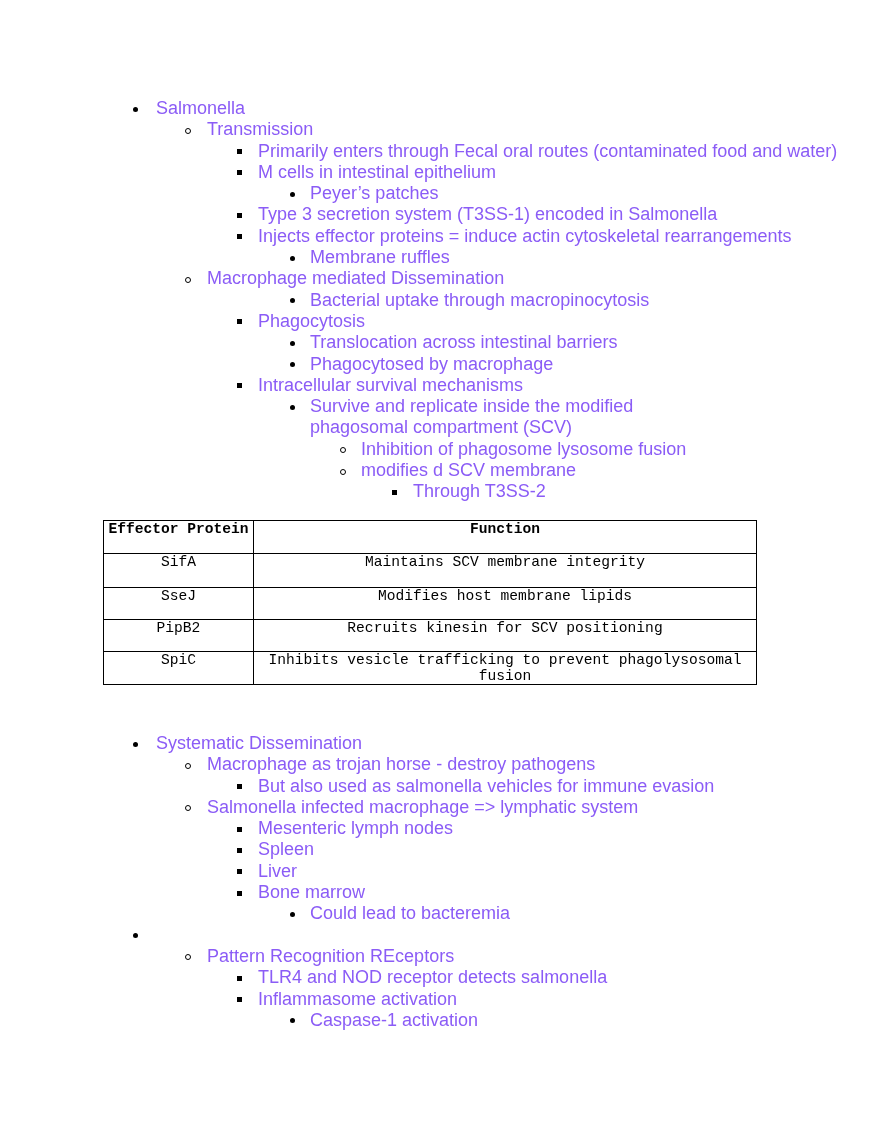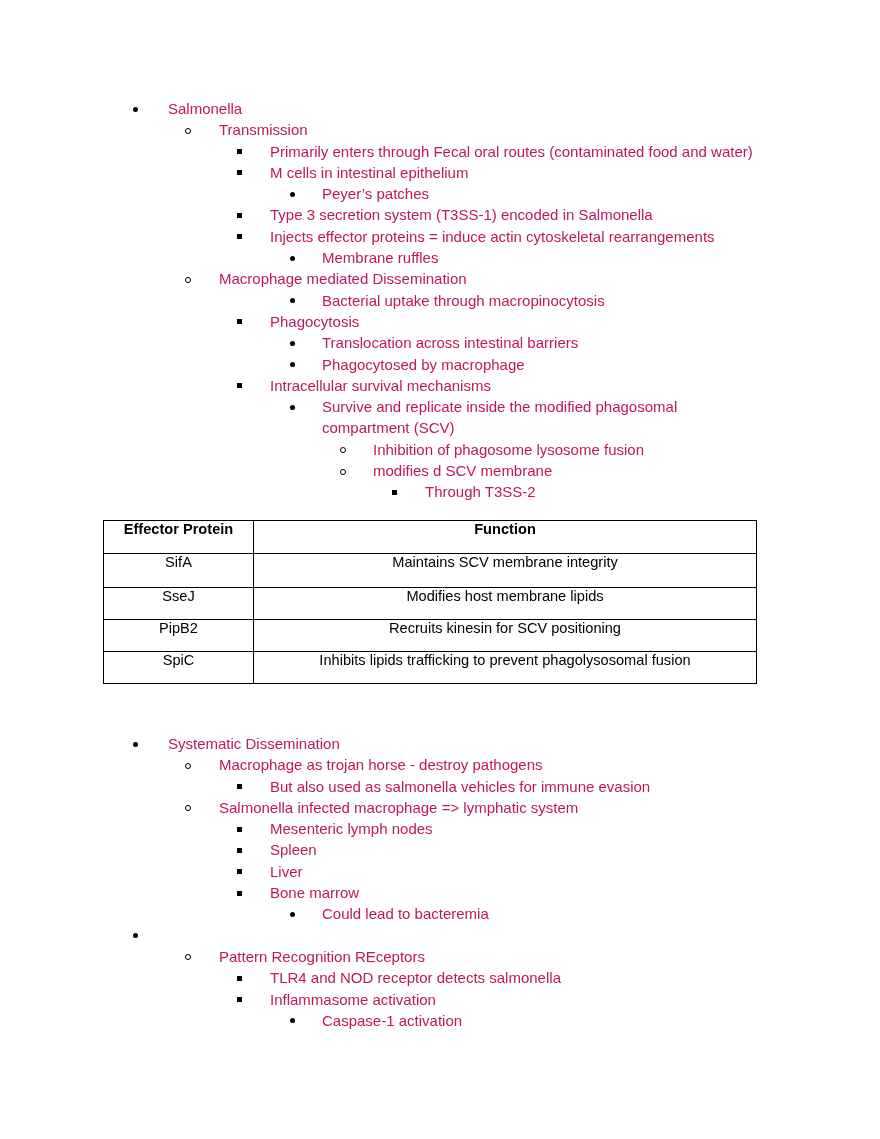--- a/index.html
+++ b/index.html
@@ -23,26 +23,25 @@
     overflow: hidden;
   }
   .outline {
     position: absolute;
     left: 0;
     top: 98px;
     width: 880px;
   }
   .oline {
     position: relative;
-    font-size: 15px;
+    font-size: 18px;
     line-height: 21.3px;
     height: 21.3px;
     white-space: nowrap;
-    color: #be185d;
-    padding-left: 12px;
+    color: #8b5cf6;
   }
   .oline.wrap {
     white-space: normal;
     height: auto;
   }
   .bullet {
     position: absolute;
     display: block;
   }
   
@@ -98,20 +97,21 @@
   table.eff {
     border-collapse: collapse;
     table-layout: fixed;
     width: 653px;
     font-size: 14.6px;
   }
   table.eff th, table.eff td {
     border: 1.6px solid #000;
     vertical-align: top;
     padding: 0;
+    font-family: Liberation Mono, monospace;
   }
   table.eff col.c1 { width: 150px; }
   table.eff col.c2 { width: 503px; }
   th.hd, td.cell {
     height: 40px;
   }
   th.hd {
     font-weight: bold;
     text-align: center;
     padding: 11px 6px 0 6px;
@@ -225,21 +225,21 @@
           <tr>
             <td class="cell">SseJ</td>
             <td class="cell">Modifies host membrane lipids</td>
           </tr>
           <tr>
             <td class="cell">PipB2</td>
             <td class="cell">Recruits kinesin for SCV positioning</td>
           </tr>
           <tr>
             <td class="cell">SpiC</td>
-            <td class="cell">Inhibits lipids trafficking to prevent phagolysosomal fusion</td>
+            <td class="cell">Inhibits vesicle trafficking to prevent phagolysosomal fusion</td>
           </tr>
         </tbody>
     </table>
   </div>
 
   <div class="outline" id="outline-bottom" style="top:733px;">
       <div class="oline lv1">
         <span class="bullet b-disc"></span>
         <span class="otext">Systematic Dissemination</span>
       </div>

